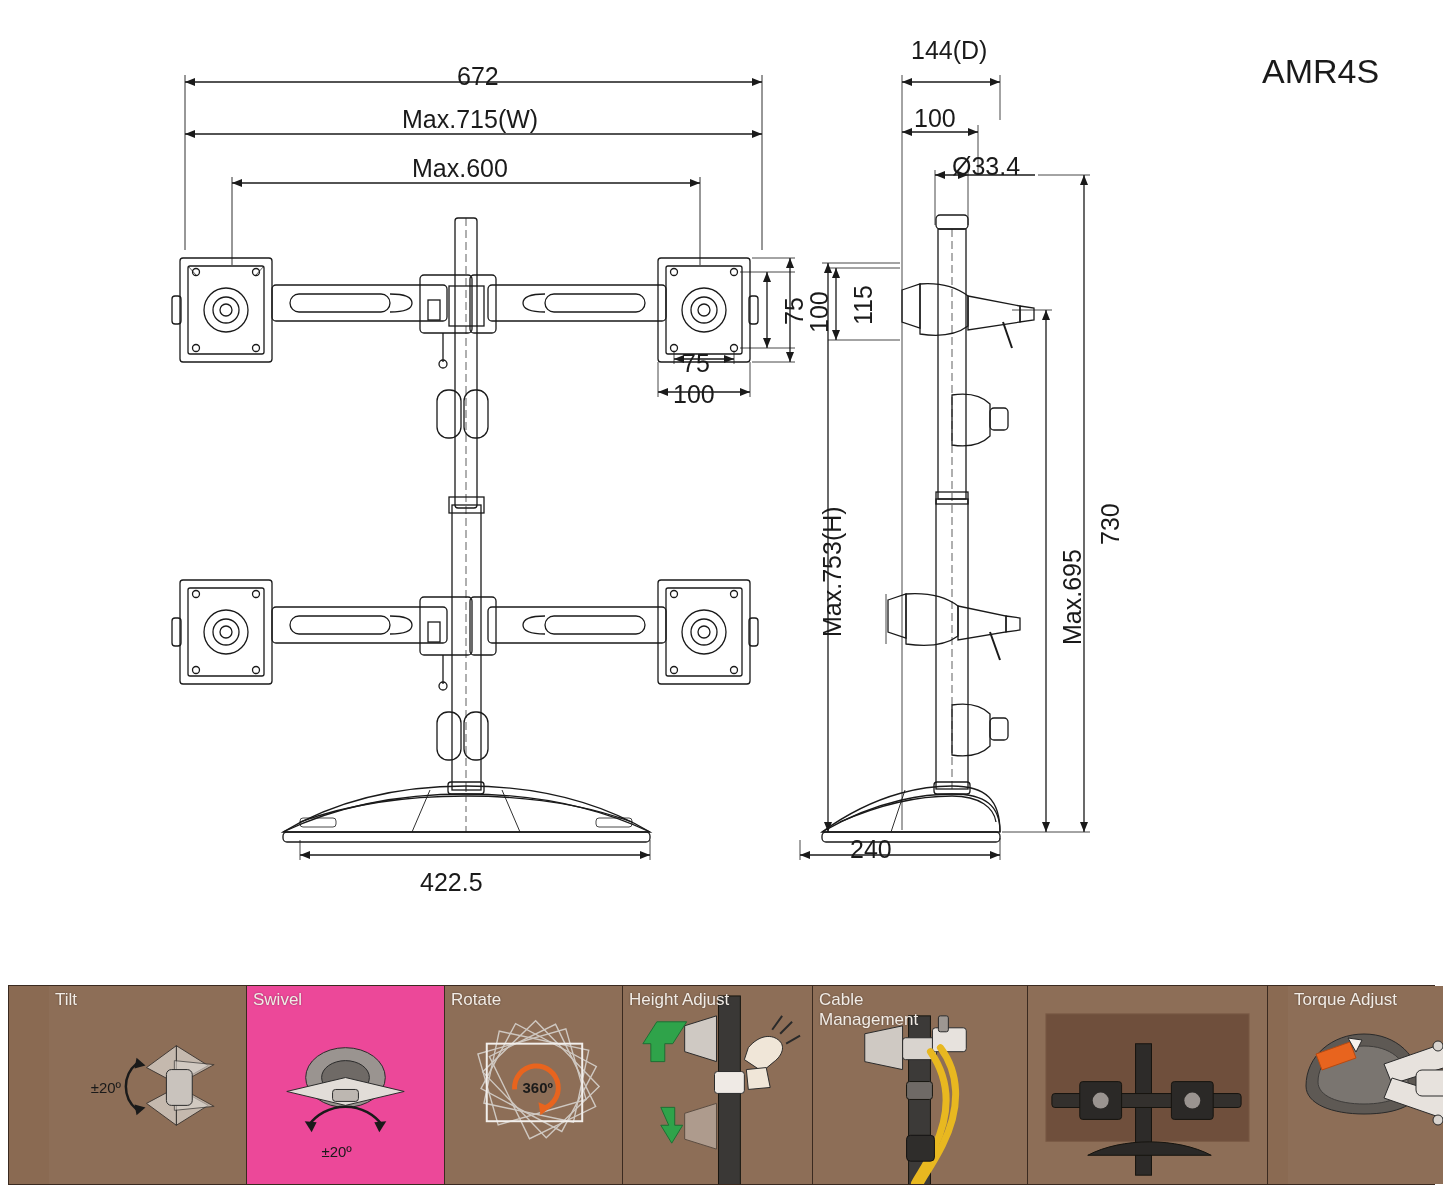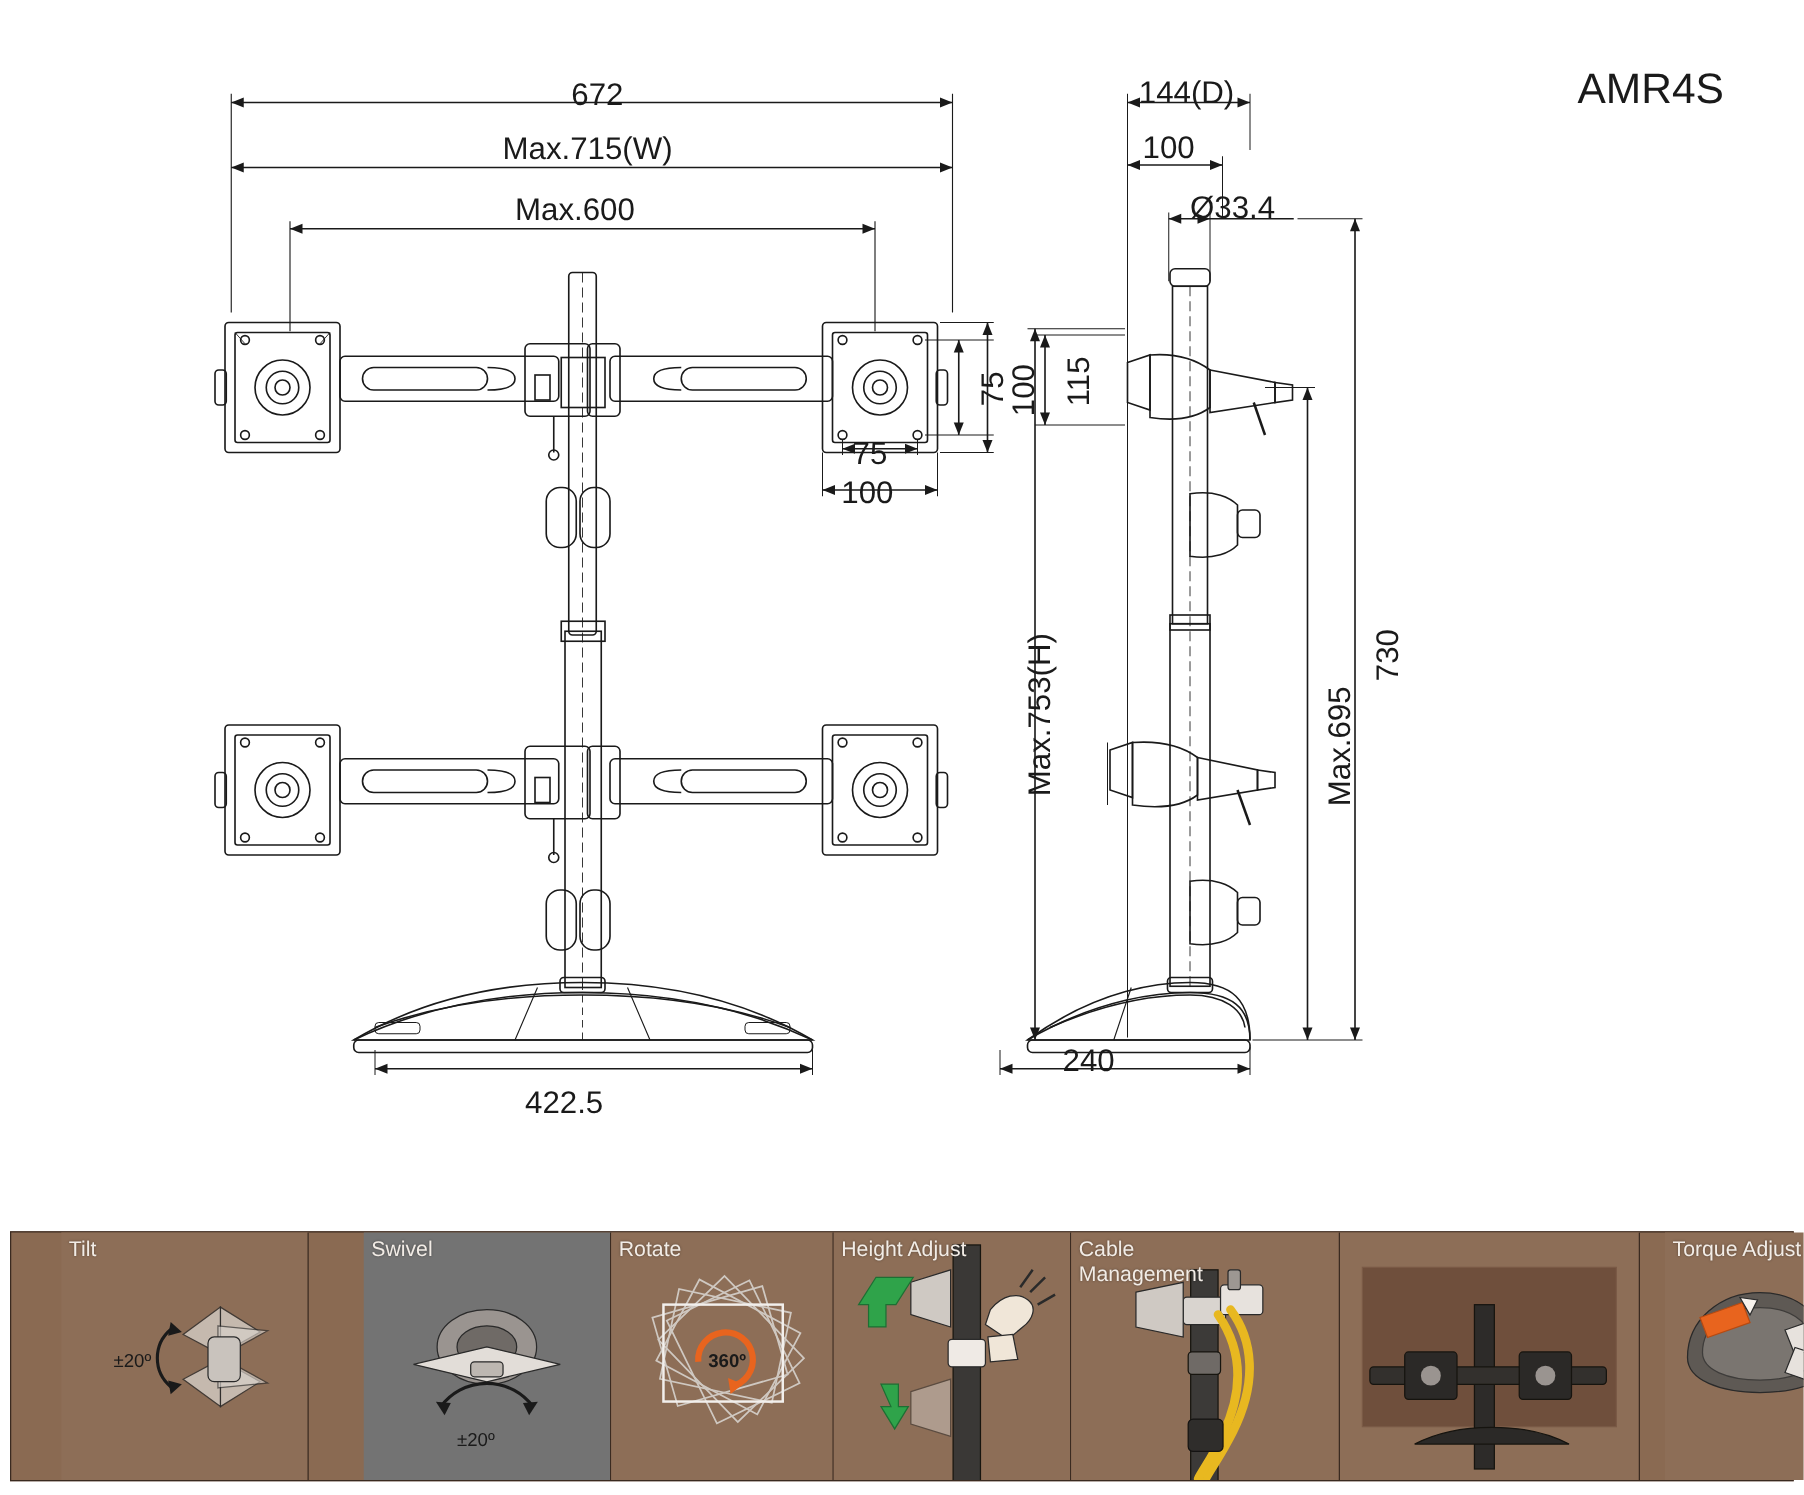--- a/index.html
+++ b/index.html
@@ -58,21 +58,21 @@
     left: 6px;
     font-size: 17px;
     color: #f2ece6;
     line-height: 1.15;
     white-space: pre-line;
     z-index: 5;
     text-shadow: 0 0 2px rgba(0,0,0,.4);
   }
   .feat-art { position: absolute; inset: 0; }
   .feat.c1 { width: 198px; background: #8d6e57; }
-  .feat.c2 { width: 198px; background: #737373; margin-left: 44px; }
+  .feat.c2 { width: 198px; background: #ec4899; }
   .feat.c3 { width: 178px; background: #8d6e57; }
   .feat.c4 { width: 215px; background: #8d6e57; }
   .feat.c5 { width: 190px; background: #8d6e57; }
   .feat.c6 { width: 240px; background: #8d6e57; }
   .feat.c7 { width: 205px; background: #8d6e57; }
 </style>
 </head>
 <body>
 
 <div id="page">
@@ -302,21 +302,21 @@
   <div class="abs dim-text" style="left:402px; top:105px;">Max.715(W)</div>
   <div class="abs dim-text" style="left:412px; top:154px;">Max.600</div>
 
   <div class="abs dim-text vert" style="left:780px; top:325px;">75</div>
   <div class="abs dim-text vert" style="left:805px; top:333px;">100</div>
   <div class="abs dim-text" style="left:682px; top:349px;">75</div>
   <div class="abs dim-text" style="left:673px; top:380px;">100</div>
 
   <div class="abs dim-text" style="left:420px; top:835px;margin-top:33px;">422.5</div>
 
-  <div class="abs dim-text" style="left:911px; top:60px;text-align:center;">144(D)</div>
+  <div class="abs dim-text" style="left:911px; top:36px;text-align:center;">144(D)</div>
   <div class="abs dim-text" style="left:914px; top:104px;">100</div>
   <div class="abs dim-text" style="left:952px; top:152px;">Ø33.4</div>
   <div class="abs dim-text vert" style="left:849px; top:325px;">115</div>
   <div class="abs dim-text vert" style="left:818px; top:637px;">Max.753(H)</div>
   <div class="abs dim-text vert" style="left:1058px; top:645px;">Max.695</div>
   <div class="abs dim-text vert" style="left:1096px; top:545px;">730</div>
   <div class="abs dim-text" style="left:850px; top:835px;">240</div>
 
   <div id="features">
 

